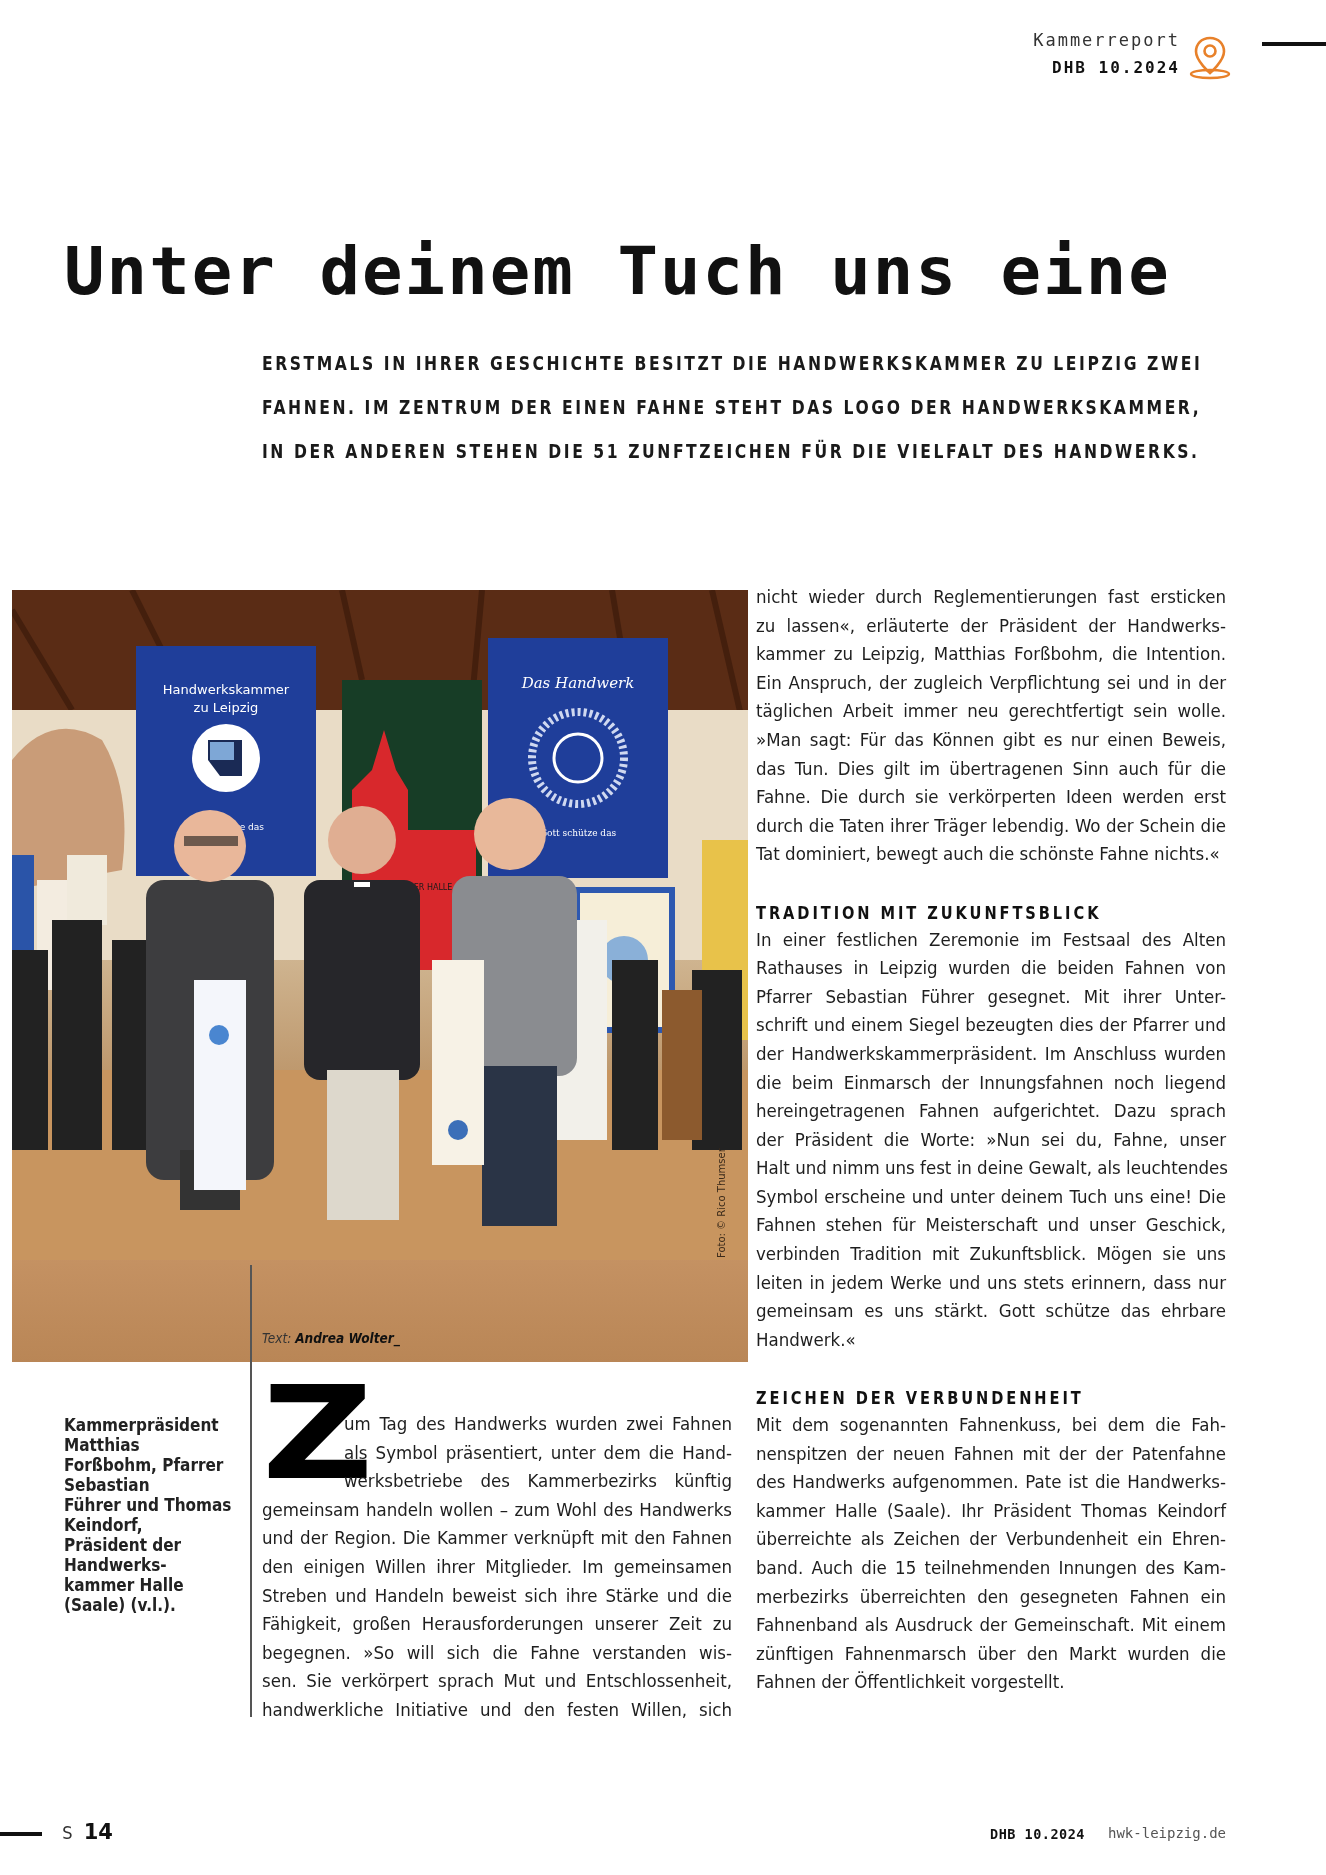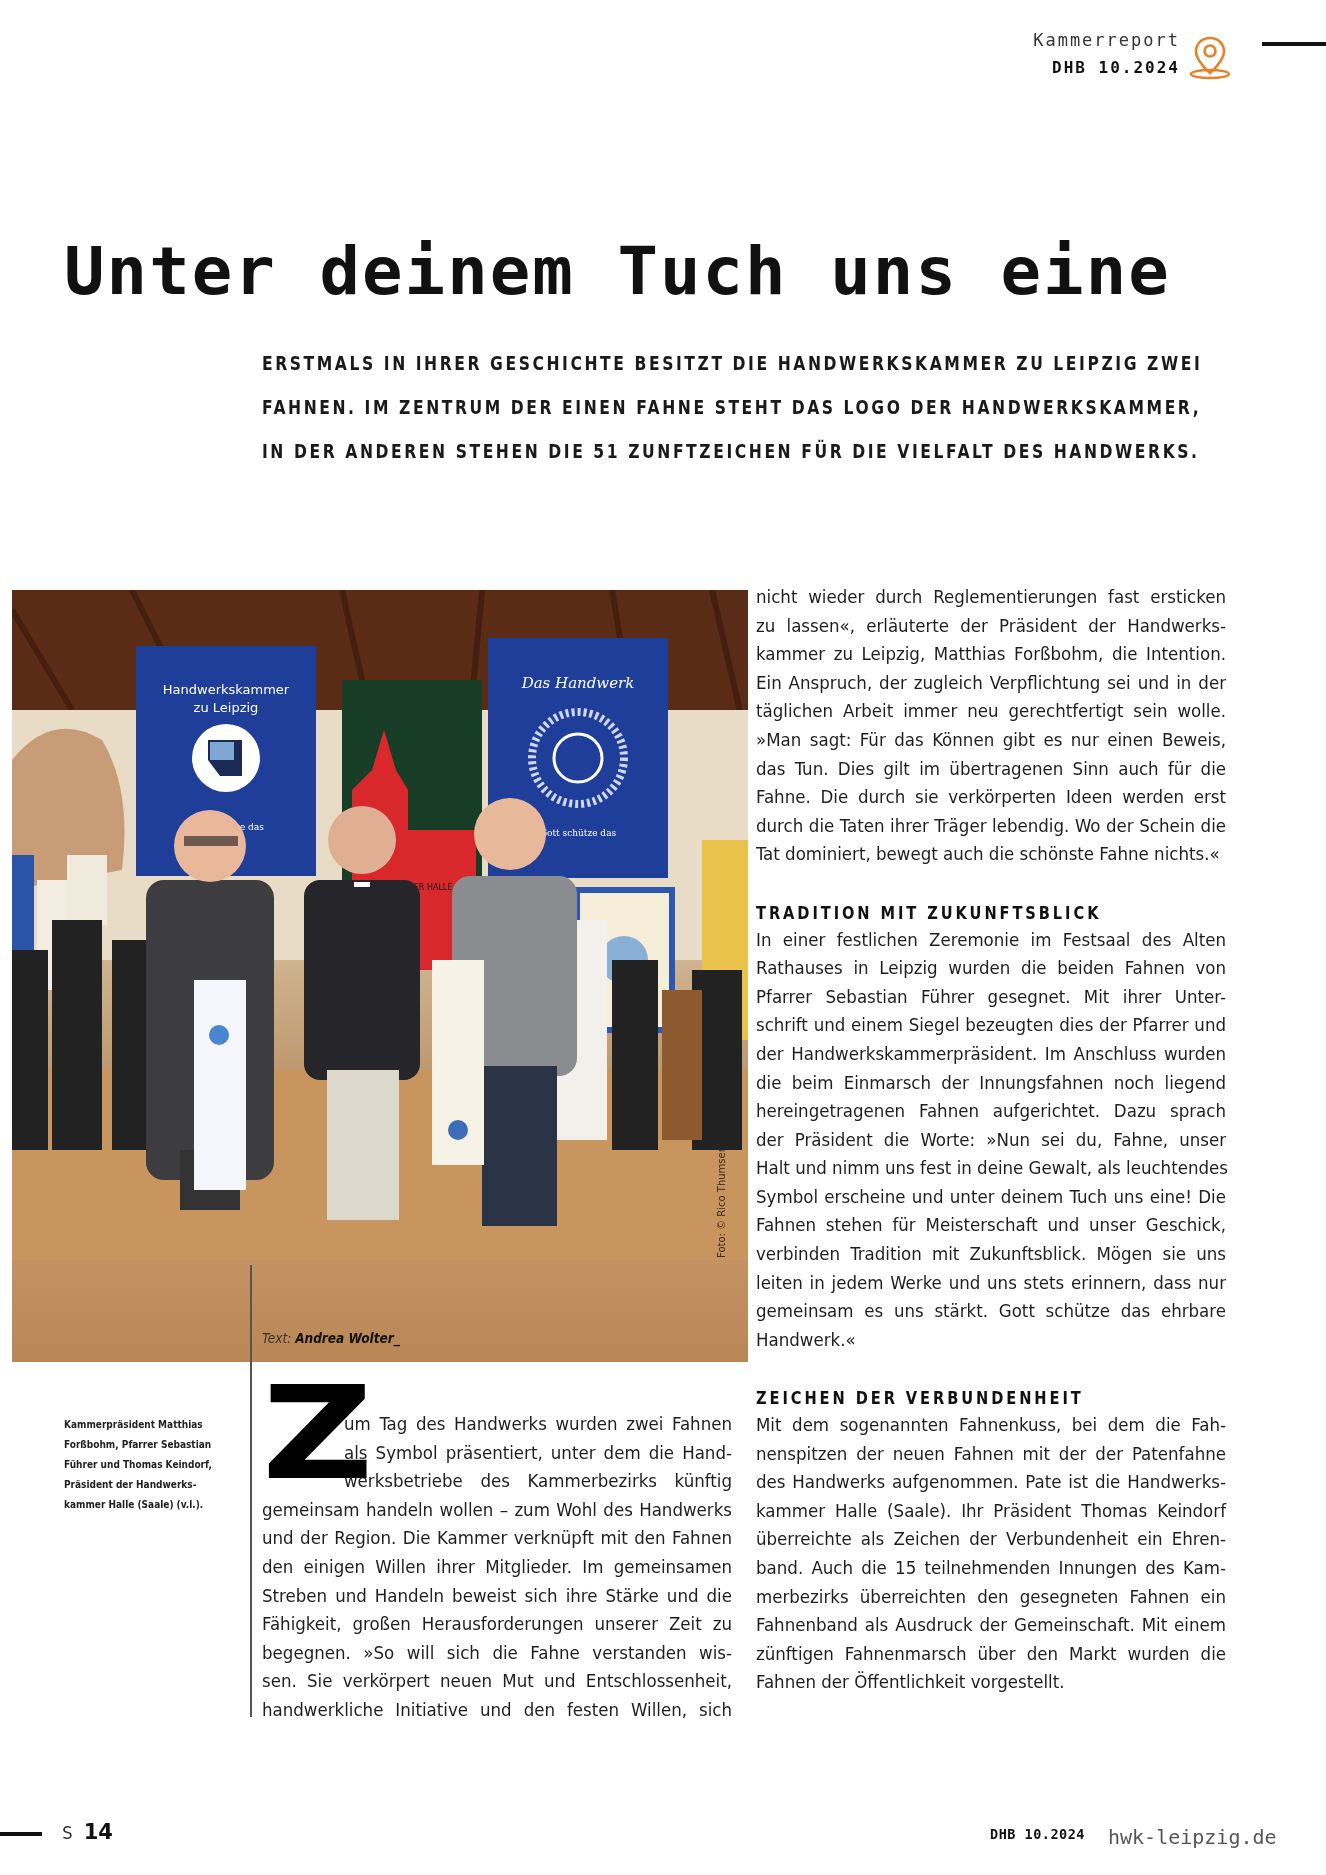--- a/index.html
+++ b/index.html
@@ -26,21 +26,21 @@
 
   
   .photo { position: absolute; left: 12px; top: 590px; width: 736px; height: 772px; overflow: hidden;
     background: linear-gradient(180deg, #5b2e17 0%, #6e3a1e 10%, #c9a77c 26%, #d8c3a2 40%, #b58a5c 70%, #c69364 85%, #b98656 100%); }
   .photo svg { position: absolute; left: 0; top: 0; }
   .photo-credit { position: absolute; left: 716px; top: 1258px; transform: rotate(-90deg); transform-origin: left top;
     font-family: "DejaVu Sans", sans-serif; font-size: 10px; color: #3a2a1a; white-space: nowrap; }
 
   
   .caption { position: absolute; left: 64px; top: 1415px; width: 180px;
-    font-family: "DejaVu Sans Condensed", "DejaVu Sans", sans-serif; font-weight: bold; font-size: 10px; line-height: 20px; color: #222; }
+    font-family: "DejaVu Sans Condensed", "DejaVu Sans", sans-serif; font-weight: bold; font-size: 17px; line-height: 20px; color: #222; }
 
   
   .vrule { position: absolute; left: 250px; top: 1265px; width: 1.5px; height: 452px; background: #555; }
   .byline { position: absolute; left: 262px; top: 1330px; font-size: 13.5px; font-style: italic; color: #333;
     font-family: "DejaVu Sans Condensed", "DejaVu Sans", sans-serif; text-align: right; }
   .byline b { font-weight: bold; color: #111; }
 
   
   .col { position: absolute; font-family: "DejaVu Sans Condensed", "DejaVu Sans", sans-serif;
     font-size: 18.5px; line-height: 28.6px; color: #1e1e1e; text-align: justify; }
@@ -54,21 +54,21 @@
   .indent { padding-left: 82px; }
   .subhead { display: block; font-family: "DejaVu Sans", sans-serif; font-weight: bold; font-size: 17px;
     letter-spacing: 3.4px; color: #111; height: 28.6px; line-height: 32px; transform: scaleX(0.86); transform-origin: left; white-space: nowrap; }
   .gap { display: block; height: 28px; }
 
   
   .ftr-rule { position: absolute; left: 0; top: 1832px; width: 42px; height: 4px; background: #111; }
   .ftr-page { position: absolute; left: 62px; top: 1820px; font-family: "DejaVu Sans Mono", monospace; font-size: 18px; color: #333; }
   .ftr-page b { font-family: "DejaVu Sans", sans-serif; font-weight: bold; font-size: 21px; color: #111; margin-top: 8px; }
   .ftr-issue { position: absolute; left: 990px; top: 1826px; font-family: "DejaVu Sans Mono", monospace; font-weight: bold; font-size: 13.5px; color: #111; letter-spacing: 0.5px; }
-  .ftr-url { position: absolute; left: 1108px; top: 1825px; font-family: "DejaVu Sans Mono", monospace; font-size: 20px; color: #555; }
+  .ftr-url { position: absolute; left: 1108px; top: 1825px; font-family: "DejaVu Sans Mono", monospace; font-size: 14px; color: #555; }
 </style>
 </head>
 <body>
 
 <div class="hdr-kicker">Kammerreport</div>
 <div class="hdr-issue">DHB 10.2024</div>
 <svg class="hdr-pin" viewBox="0 0 44 48">
   <path d="M22 4 C13 4 8 10.5 8 17.5 C8 27 22 39 22 39 C22 39 36 27 36 17.5 C36 10.5 31 4 22 4 Z" fill="none" stroke="#E8812A" stroke-width="2.6"></path>
   <circle cx="22" cy="17" r="5.5" fill="none" stroke="#E8812A" stroke-width="2.6"></circle>
   <ellipse cx="22" cy="40" rx="19" ry="4" fill="none" stroke="#E8812A" stroke-width="2.4"></ellipse>
@@ -177,21 +177,21 @@
 <div class="col col-left">
   <span class="ln indent">um Tag des Handwerks wurden zwei Fahnen</span>
   <span class="ln indent">als Symbol präsentiert, unter dem die Hand-</span>
   <span class="ln indent">werksbetriebe des Kammerbezirks künftig</span>
   <span class="ln">gemeinsam handeln wollen – zum Wohl des Handwerks</span>
   <span class="ln">und der Region. Die Kammer verknüpft mit den Fahnen</span>
   <span class="ln">den einigen Willen ihrer Mitglieder. Im gemeinsamen</span>
   <span class="ln">Streben und Handeln beweist sich ihre Stärke und die</span>
   <span class="ln">Fähigkeit, großen Herausforderungen unserer Zeit zu</span>
   <span class="ln">begegnen. »So will sich die Fahne verstanden wis-</span>
-  <span class="ln">sen. Sie verkörpert neuen Mut und Entschlossenheit,</span>
+  <span class="ln">sen. Sie verkörpert sprach Mut und Entschlossenheit,</span>
   <span class="ln">handwerkliche Initiative und den festen Willen, sich</span>
 </div>
 
 <div class="col col-right">
   <span class="ln">nicht wieder durch Reglementierungen fast ersticken</span>
   <span class="ln">zu lassen«, erläuterte der Präsident der Handwerks-</span>
   <span class="ln">kammer zu Leipzig, Matthias Forßbohm, die Intention.</span>
   <span class="ln">Ein Anspruch, der zugleich Verpflichtung sei und in der</span>
   <span class="ln">täglichen Arbeit immer neu gerechtfertigt sein wolle.</span>
   <span class="ln">»Man sagt: Für das Können gibt es nur einen Beweis,</span>

